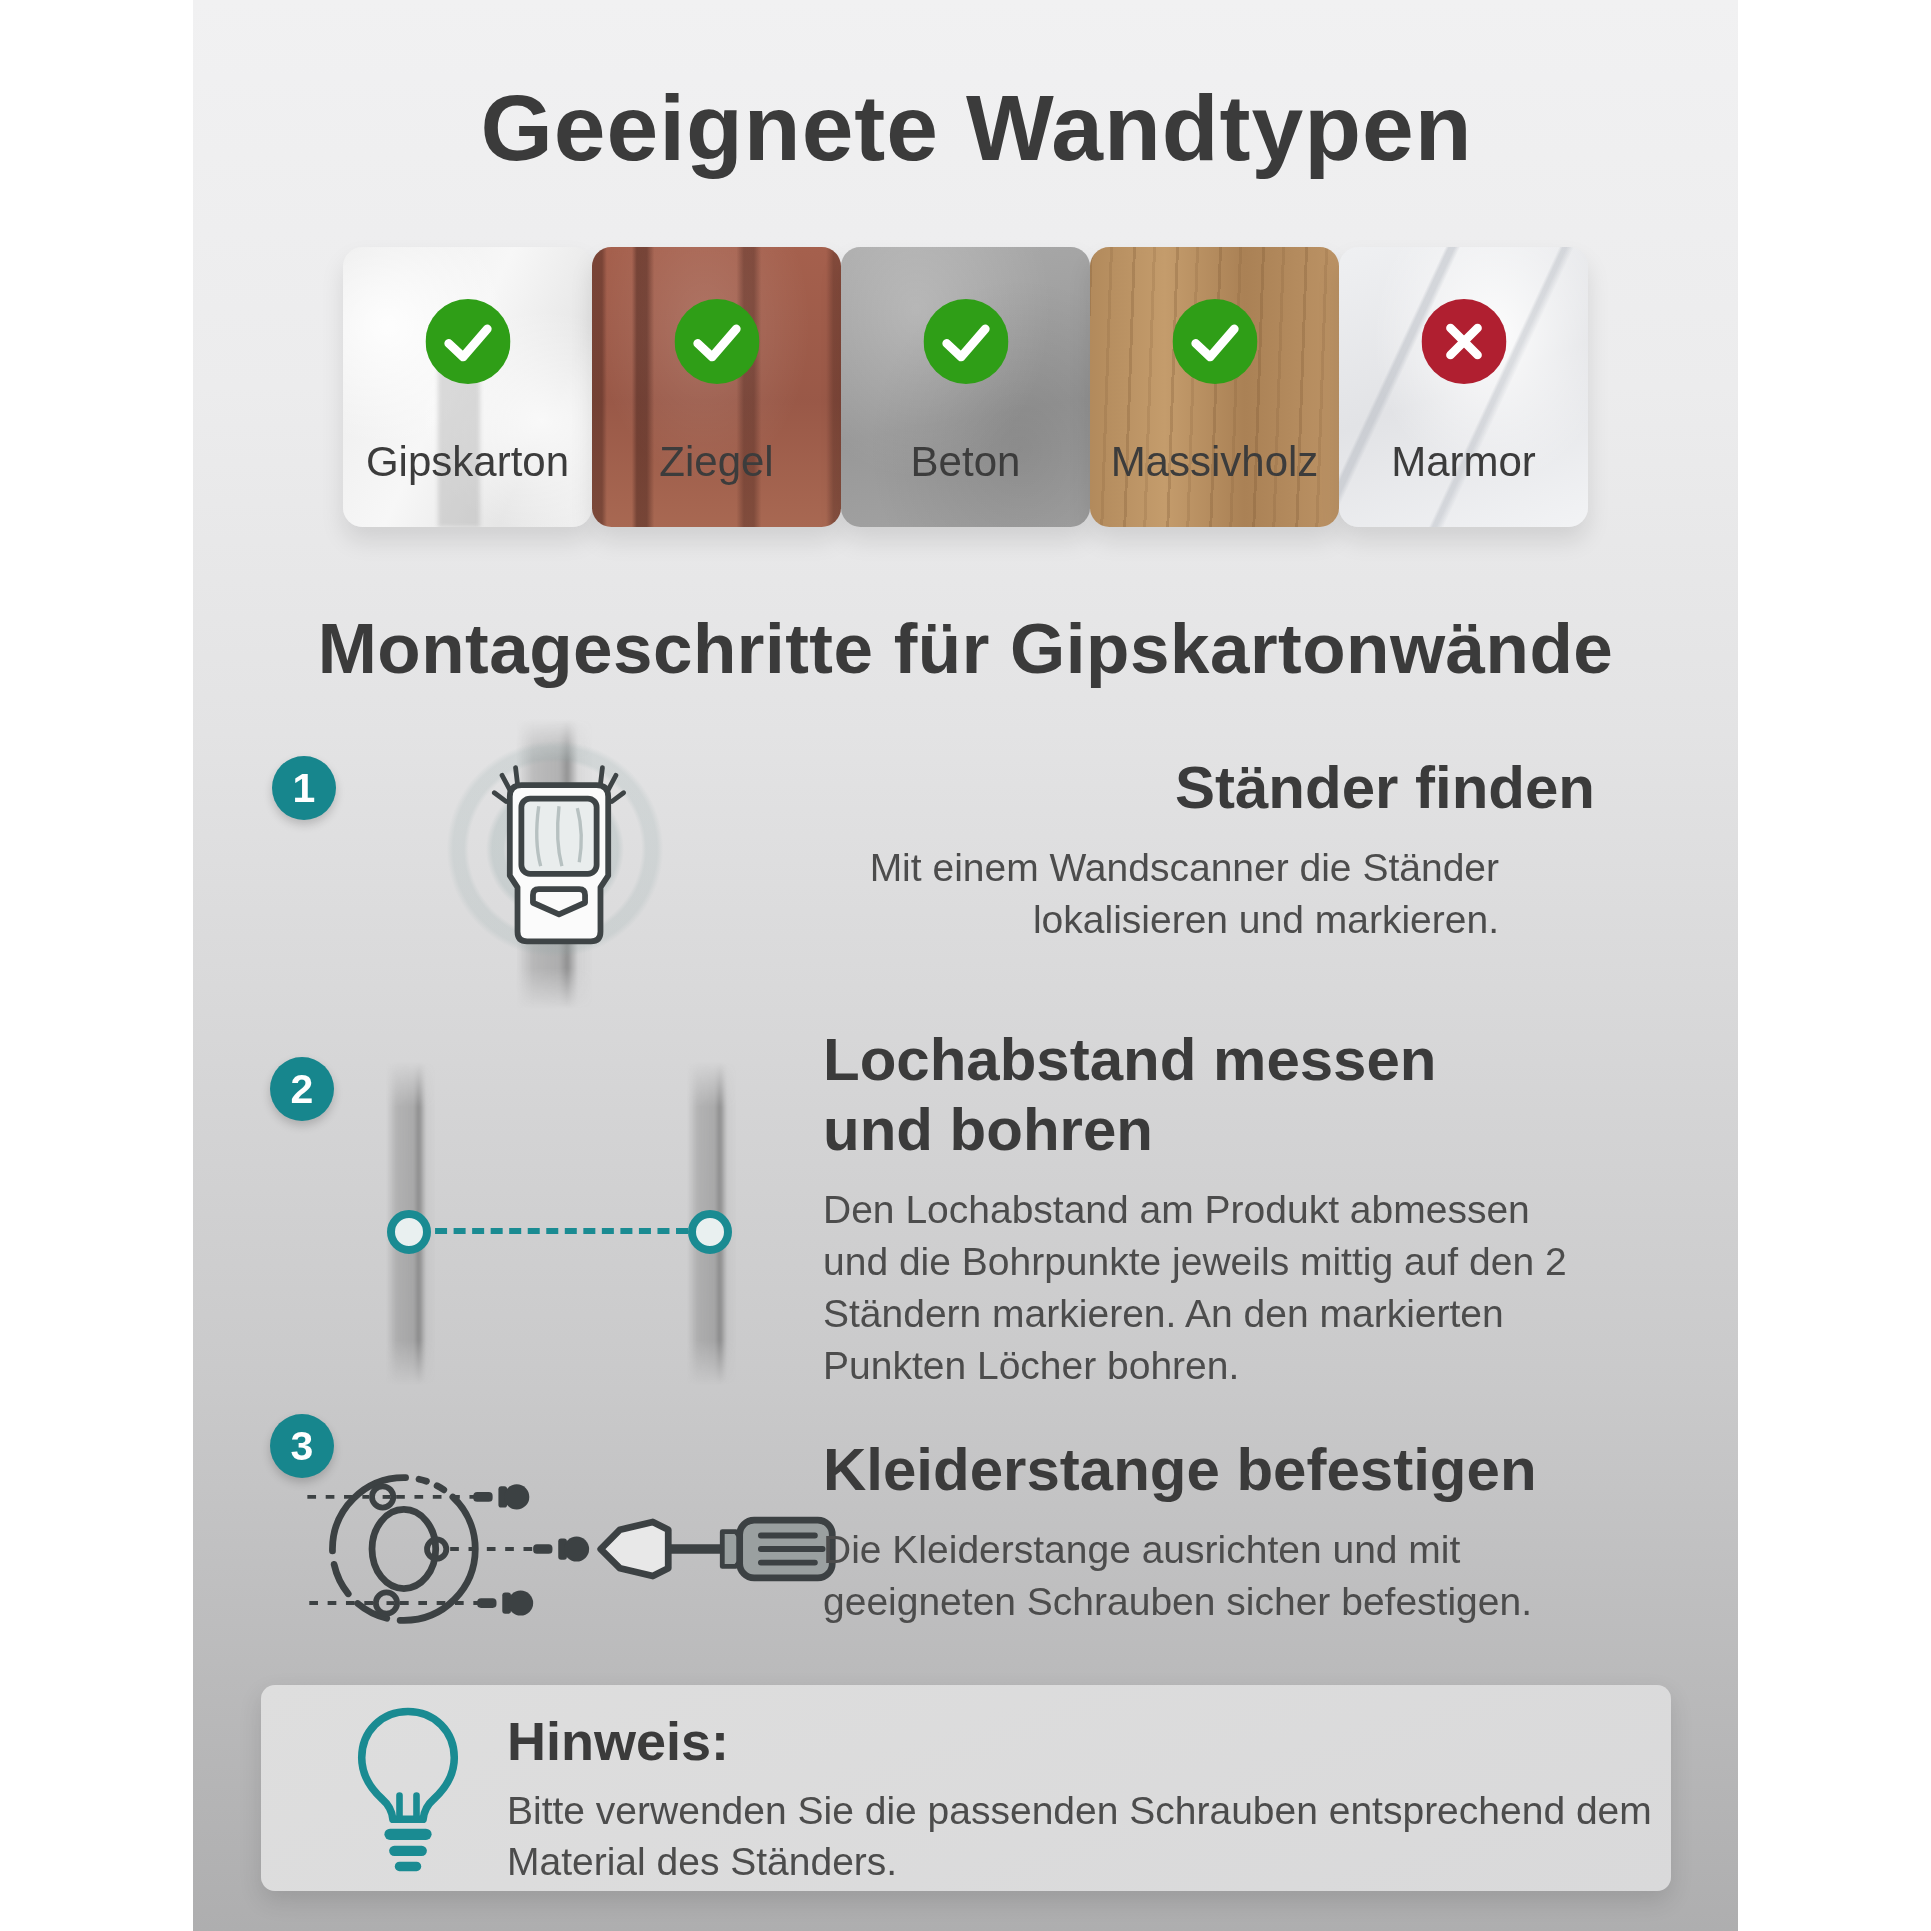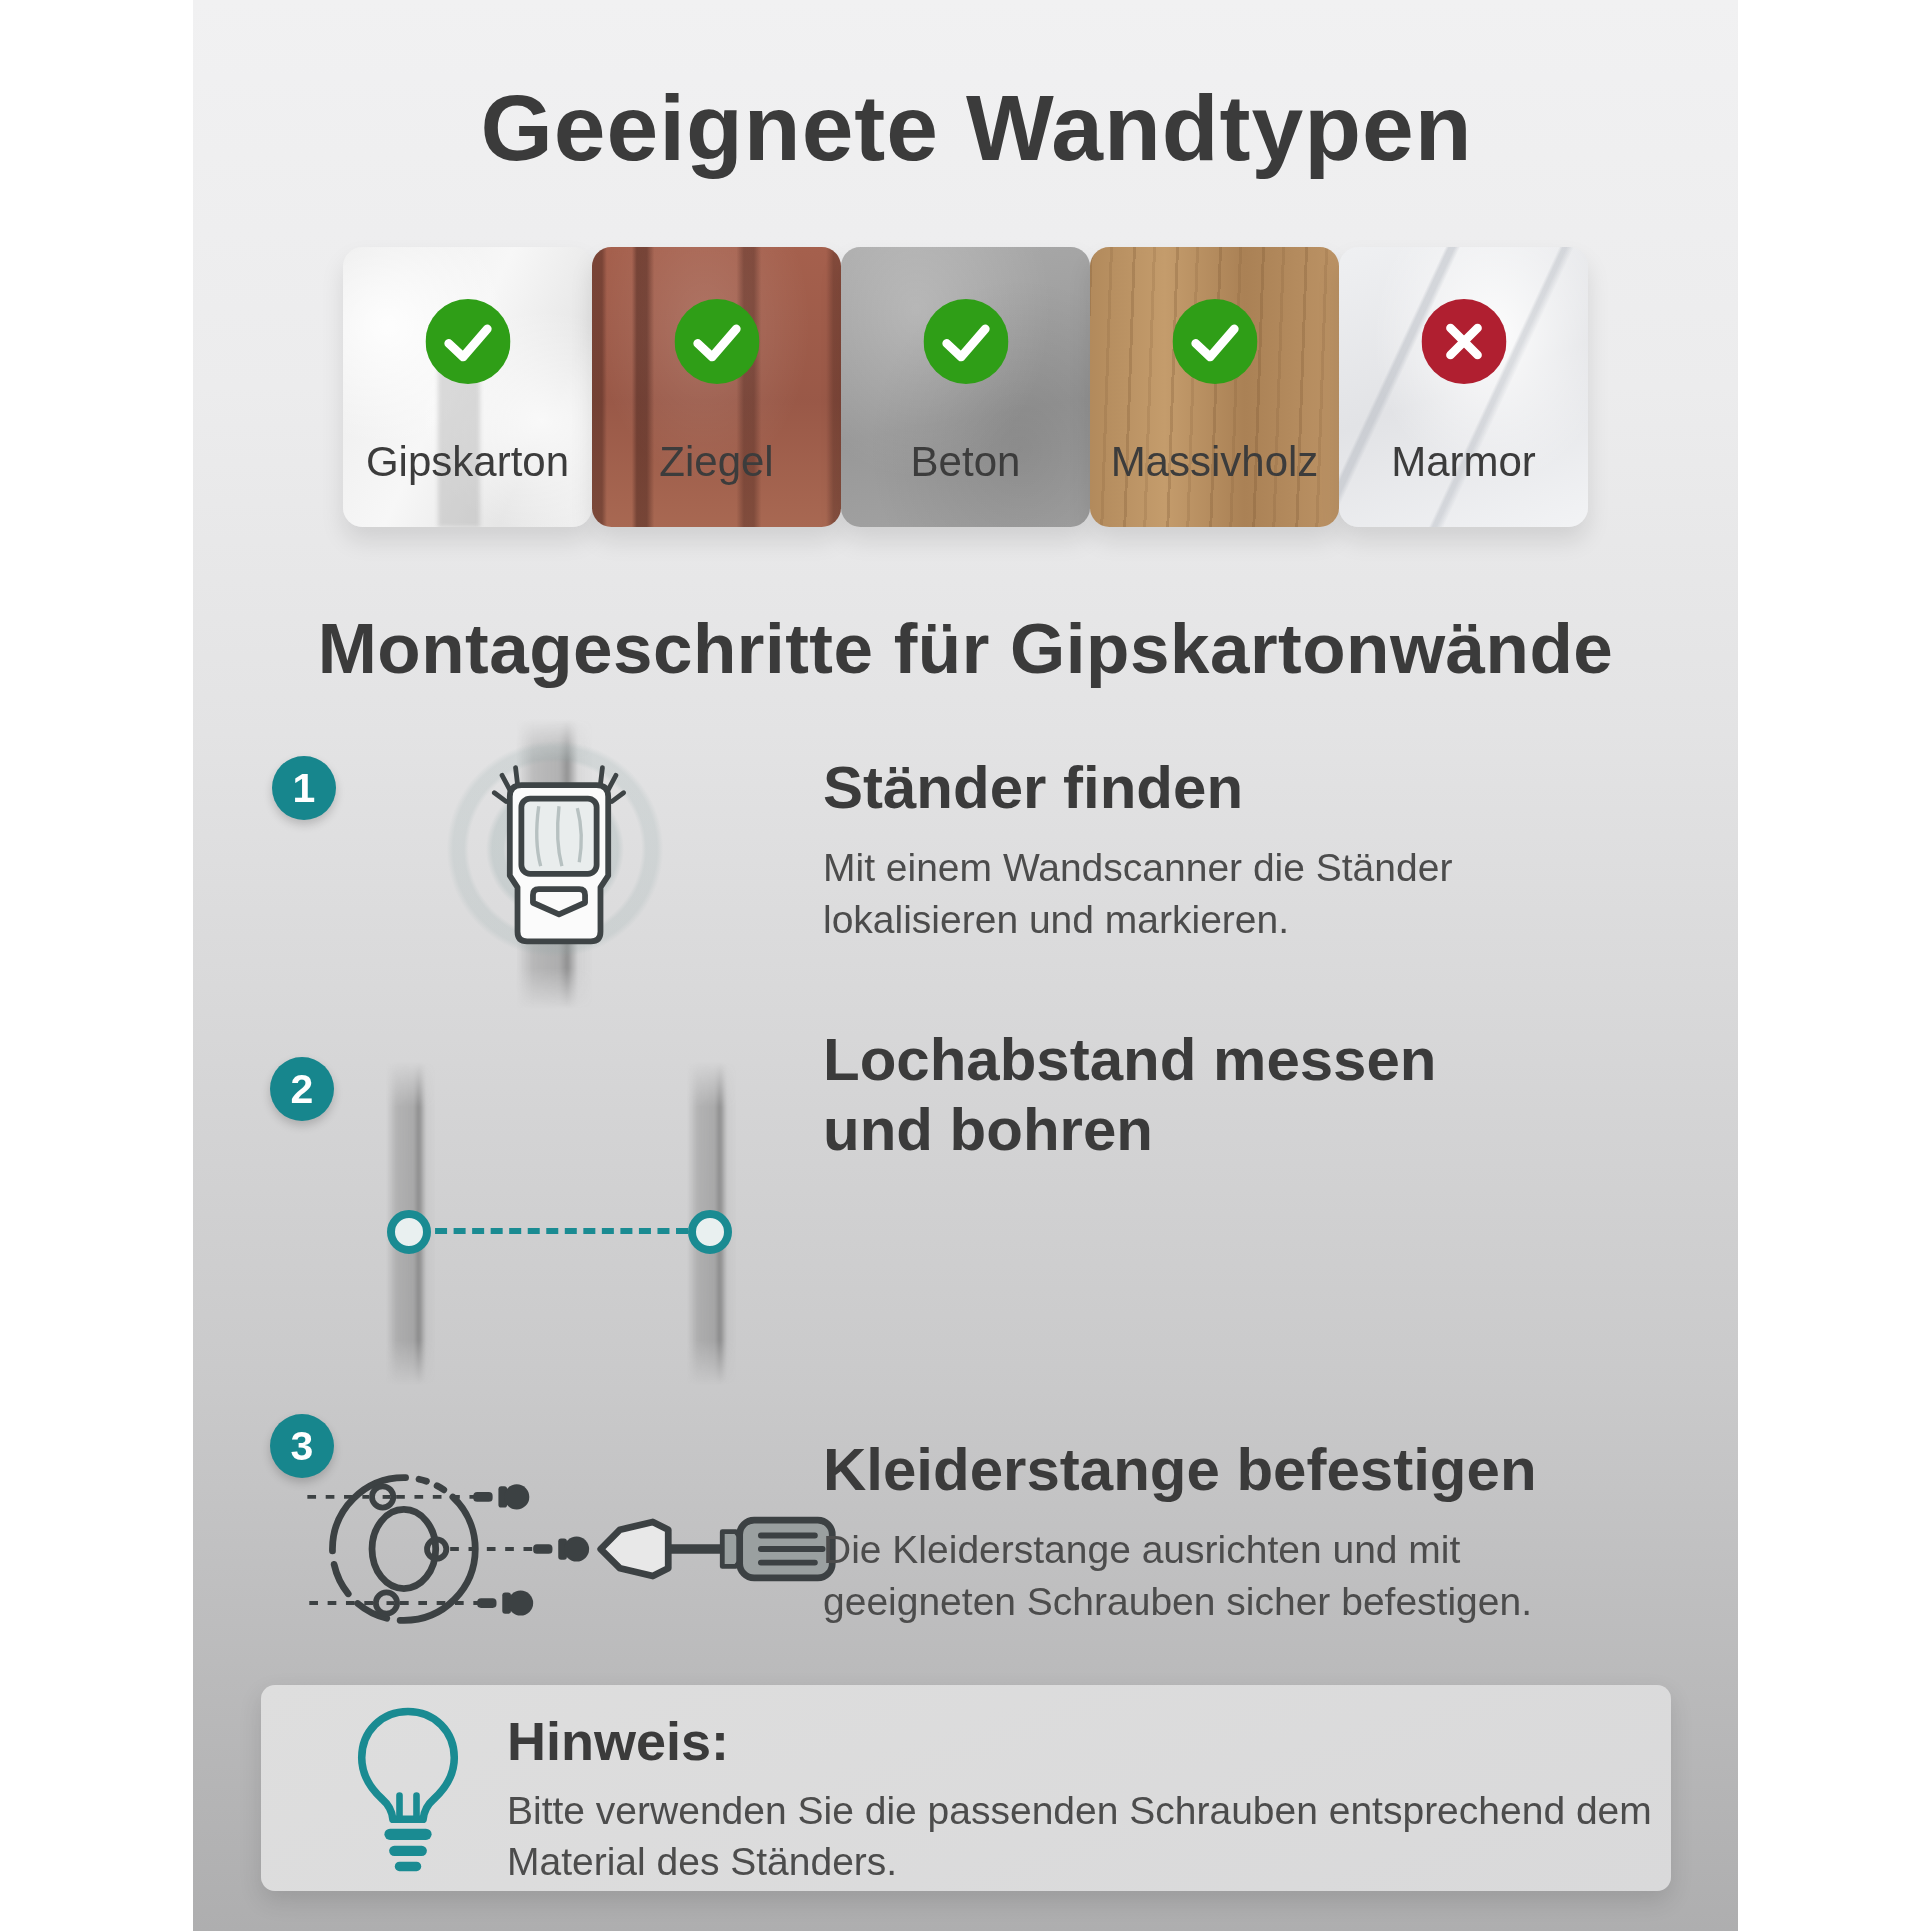--- a/index.html
+++ b/index.html
@@ -186,37 +186,38 @@
 
       <path d="M46,28 H124 Q136,28 136,40 V122 L128,134 V180 Q128,190 118,190 H52 Q42,190 42,180 V134 L34,122 V40 Q34,28 46,28 Z" fill="#fbfbfb" stroke="#3e4446" stroke-width="6" stroke-linejoin="round"></path>
 
       <rect x="46" y="42" width="78" height="78" rx="9" fill="#e9eded" stroke="#3e4446" stroke-width="6"></rect>
       <path d="M64,50 q-5,36 2,62 M85,50 q-4,36 3,62 M104,52 q7,27 2,56" fill="none" stroke="#b7c1c1" stroke-width="3.5"></path>
 
       <path class="ink" stroke-width="6" d="M64,136 H106 Q112,136 112,142 V150 L85,162 58,150 V142 Q58,136 64,136 Z"></path>
     </svg>
   </div>
 
-  <div class="abs" style="left:630px; top:753px; width:772px;">
+  <div class="abs" style="left:630px; top:753px; width:772px;text-align:right;">
     <div class="step-title">Ständer finden</div>
     <div class="step-body" style="width:676px;">Mit einem Wandscanner die Ständer lokalisieren und markieren.</div>
   </div>
 
   <div class="abs stepnum" style="left:77px; top:1057px;">2</div>
 
   <div class="abs" style="left:174px; top:1062px; width:406px; height:333px;">
     <div class="abs stud stud-v" style="left:19.3px; top:0;"></div>
     <div class="abs stud stud-v" style="left:320px; top:0;"></div>
     <div class="abs dash-line" style="left:31px; top:166px;"></div>
     <div class="abs dot" style="left:20px; top:148px;"></div>
     <div class="abs dot" style="left:321px; top:148px;"></div>
   </div>
 
   <div class="abs" style="left:630px; top:1025px; width:792px;">
     <div class="step-title" style="width:618px;">Lochabstand messen und bohren</div>
+    <div class="step-body" style="width:763px;">Den Lochabstand am Produkt abmessen und die Bohrpunkte jeweils mittig auf den 2 Ständern markieren. An den markierten Punkten Löcher bohren.</div>
   </div>
 
   <div class="abs stepnum" style="left:77px; top:1414px;">3</div>
 
   <svg class="abs" style="left:97px; top:1460px;" width="550" height="179" viewBox="0 0 570 185">
 
     <circle cx="118" cy="92" r="74" fill="none" stroke="#3c4143" stroke-width="7" stroke-dasharray="120 14 34 14 34 14 120 14 8 12 8 12" stroke-linecap="round"></circle>
     <ellipse cx="118" cy="92" rx="33" ry="41" fill="none" stroke="#3c4143" stroke-width="7"></ellipse>
     <circle cx="96" cy="38" r="11" fill="none" stroke="#3c4143" stroke-width="6"></circle>
     <line x1="96" y1="38" x2="104" y2="38" stroke="#3c4143" stroke-width="4"></line>

